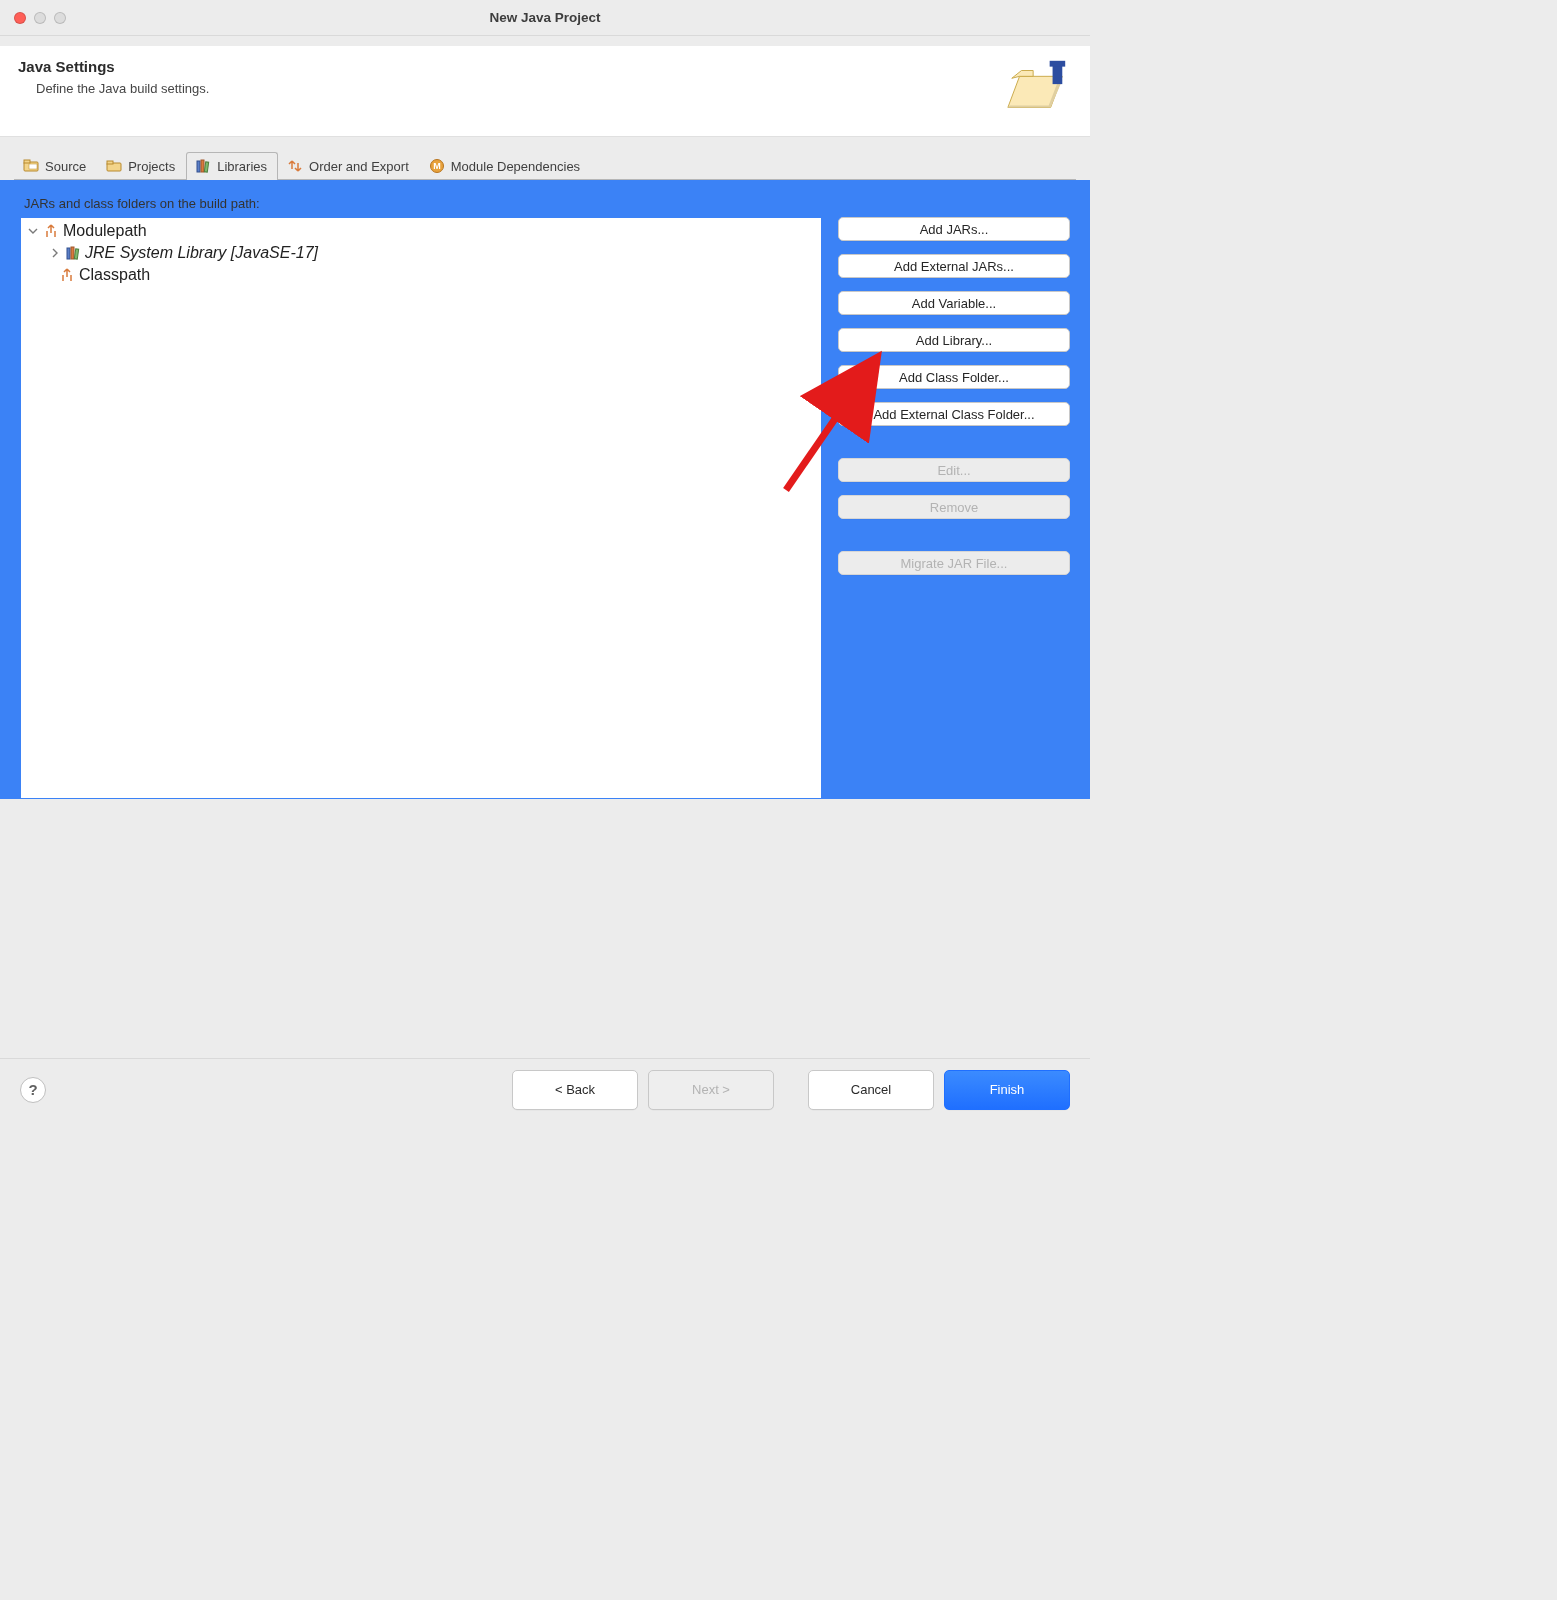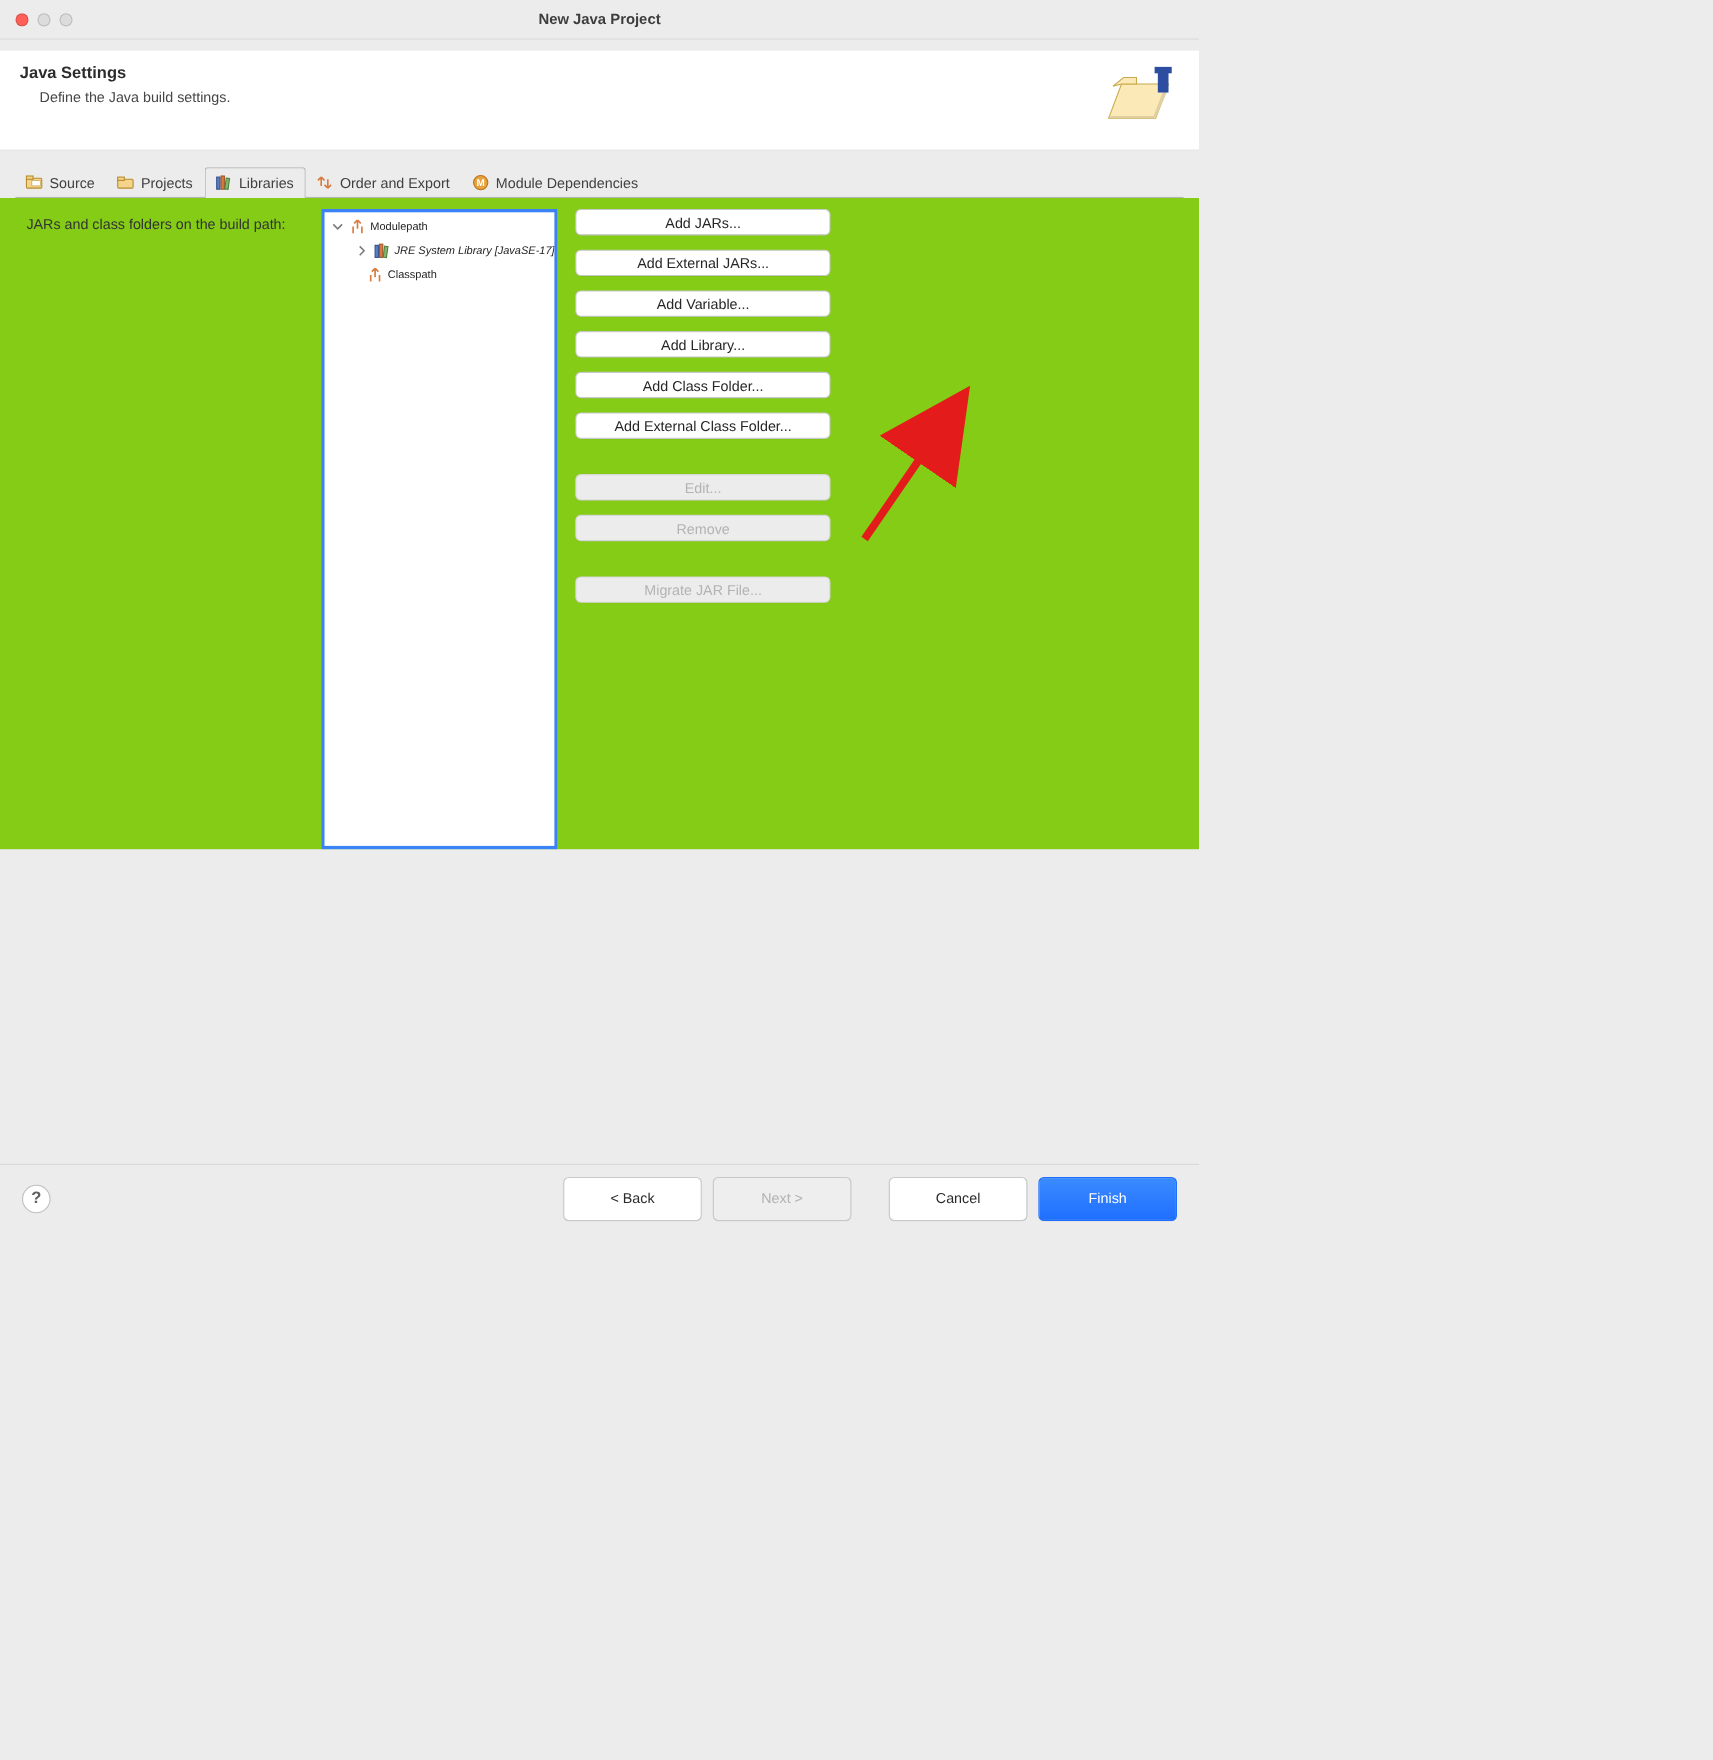--- a/index.html
+++ b/index.html
@@ -78,33 +78,33 @@
     border-color: #b6b6b6;
   }
   .tab-row-border {
     height:1px; background:#b6b6b6; margin: 0 14px;
   }
   .tab-icon { width:16px; height:16px; display:inline-flex; align-items:center; justify-content:center; }
 
   
   .main-area {
     display: flex;
+    flex-direction: column;
     padding: 10px 20px 0 20px;
-    background:#84cc16;
-    gap:28px;
+    background:#3b82f6;
   }
   .list-label { font-size: 13px; margin: 6px 4px 6px 4px; color:#333; }
   .content-row { display:flex; gap:16px; }
   .tree-pane {
     flex: 1;
     background: #fff;
-    border: 3px solid #3b82f6;
+    border: 1px solid #3b82f6;
     height: 582px;
     overflow: auto;
-    font-size: 10px;
+    font-size: 16px;
     padding-top:2px;
   }
   .tree-row { display:flex; align-items:center; height:22px; padding-left:6px; gap:4px;}
   .tree-indent1 { padding-left: 28px; font-style: italic; }
   .tree-indent2 { padding-left: 42px; }
   .disclosure { width:12px; height:12px; display:inline-flex; align-items:center; justify-content:center; color:#7a7a7a;}
   .node-icon { width:16px; height:16px; display:inline-flex; align-items:center; justify-content:center;}
   .side-buttons { display:flex; flex-direction:column; gap:13px; width:232px; }
   .btn {
     height: 24px;

